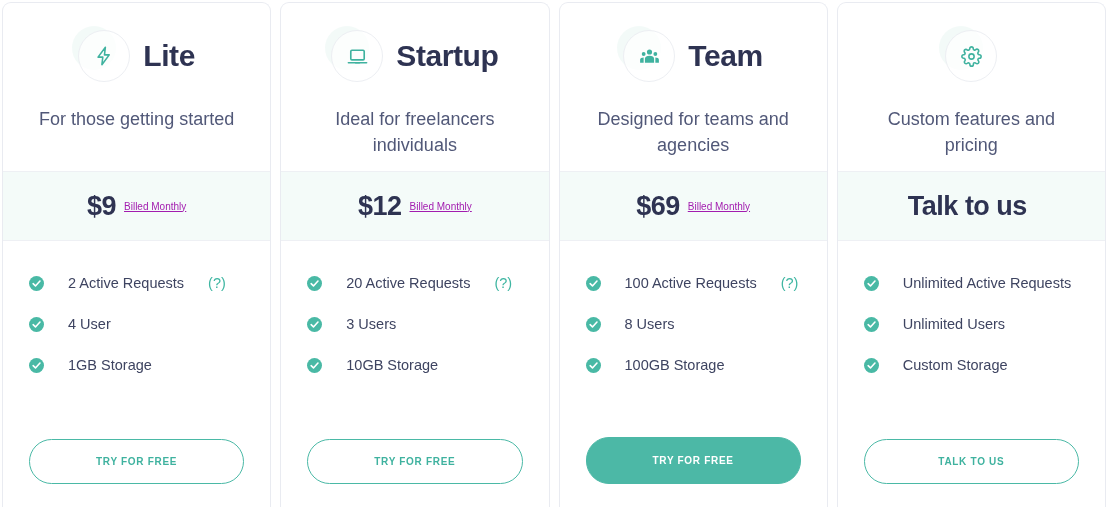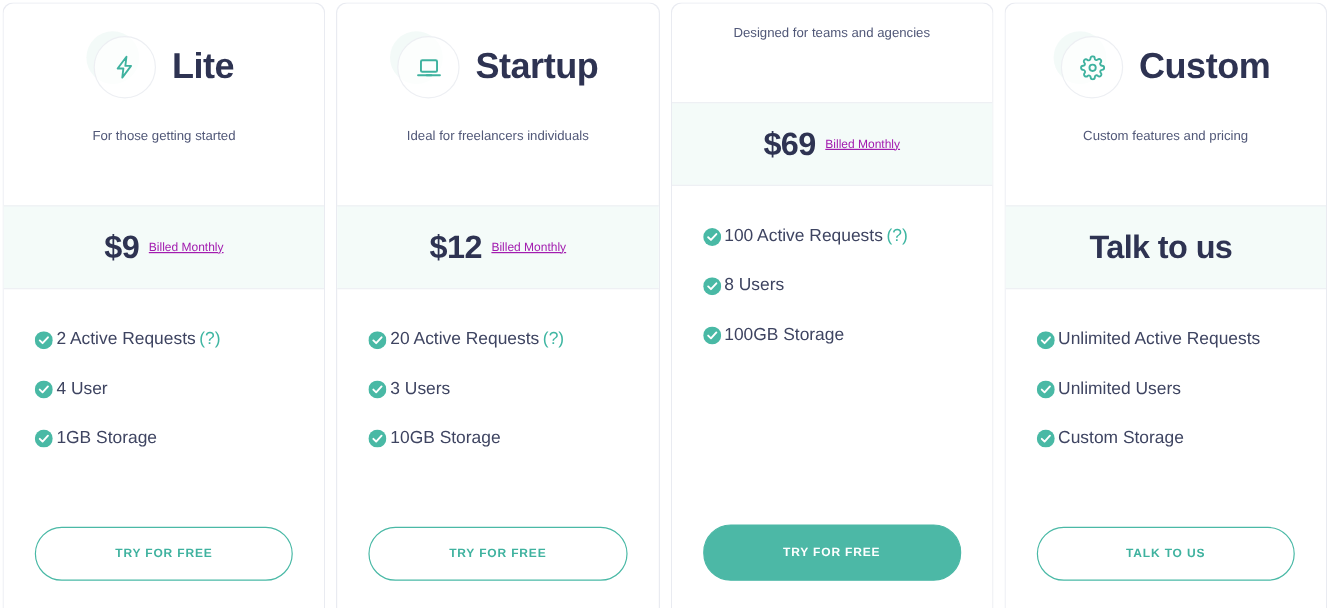--- a/index.html
+++ b/index.html
@@ -63,21 +63,21 @@
   .icon-circle svg { display: block; }
   .plan-name {
     font-size: 30px;
     font-weight: bold;
     color: #2e3352;
     letter-spacing: -.4px;
     line-height: 1;
   }
   .plan-desc {
     text-align: center;
-    font-size: 11px;
+    font-size: 18px;
     color: #515878;
     line-height: 1.42;
     padding: 18px 34px 0;
     min-height: 74px;
   }
 
   
   .price-band {
     background: #f4fbf9;
     border-top: 1px solid #eef0f4;
@@ -104,21 +104,21 @@
 
   
   .features {
     list-style: none;
     padding: 34px 0 0 26px;
     flex: 1 1 auto;
   }
   .feature-item {
     display: flex;
     align-items: center;
-    gap: 3px;
+    gap: 24px;
     margin-bottom: 25px;
     font-size: 14.5px;
     color: #3e4461;
   }
   .check-icon {
     flex: 0 0 15px;
     width: 15px; height: 15px;
     display: block;
   }
   .feature-help {
@@ -254,20 +254,36 @@
         <span>10GB Storage</span>
       </li>
     </ul>
 
     <div class="cta-wrap">
       <button class="cta-button">TRY FOR FREE</button>
     </div>
   </div>
 
   <div class="plan-card">
+    <div class="plan-head">
+      <div class="icon-wrap">
+        <div class="icon-blob"></div>
+        <div class="icon-circle">
+          <svg width="23" height="23" viewBox="0 0 24 24" fill="#3fb29f">
+            <circle cx="12" cy="7.3" r="2.7"></circle>
+            <path d="M7.2 18.5v-4.1c0-1.9 2.1-3.1 4.8-3.1s4.8 1.2 4.8 3.1v4.1z"></path>
+            <circle cx="5.9" cy="9.4" r="2"></circle>
+            <path d="M2.2 18.5v-3.1c0-1.4 1.6-2.3 3.7-2.3v5.4z"></path>
+            <circle cx="18.1" cy="9.4" r="2"></circle>
+            <path d="M21.8 18.5v-3.1c0-1.4-1.6-2.3-3.7-2.3v5.4z"></path>
+          </svg>
+        </div>
+      </div>
+      <div class="plan-name">Team</div>
+    </div>
     <div class="plan-desc">Designed for teams and agencies</div>
 
     <div class="price-band">
       <span class="price-amount">$69</span>
       <span class="price-period">Billed Monthly</span>
     </div>
 
     <ul class="features">
       <li class="feature-item">
         <svg class="check-icon" viewBox="0 0 16 16">
@@ -302,21 +318,20 @@
     <div class="plan-head">
       <div class="icon-wrap">
         <div class="icon-blob"></div>
         <div class="icon-circle">
           <svg width="21" height="21" viewBox="0 0 24 24" fill="none" stroke="#3fb29f" stroke-width="1.8" stroke-linejoin="round" stroke-linecap="round">
             <circle cx="12" cy="12" r="3"></circle>
             <path d="M19.4 15a1.6 1.6 0 0 0 .33 1.76l.06.06a2 2 0 1 1-2.83 2.83l-.06-.06a1.6 1.6 0 0 0-1.76-.33 1.6 1.6 0 0 0-1 1.46V21a2 2 0 1 1-4 0v-.1A1.6 1.6 0 0 0 9.1 19.4a1.6 1.6 0 0 0-1.76.33l-.06.06a2 2 0 1 1-2.83-2.83l.06-.06A1.6 1.6 0 0 0 4.6 15a1.6 1.6 0 0 0-1.46-1H3a2 2 0 1 1 0-4h.1A1.6 1.6 0 0 0 4.6 9.1a1.6 1.6 0 0 0-.33-1.76l-.06-.06a2 2 0 1 1 2.83-2.83l.06.06A1.6 1.6 0 0 0 9 4.6a1.6 1.6 0 0 0 1-1.46V3a2 2 0 1 1 4 0v.1a1.6 1.6 0 0 0 1 1.46 1.6 1.6 0 0 0 1.76-.33l.06-.06a2 2 0 1 1 2.83 2.83l-.06.06A1.6 1.6 0 0 0 19.4 9v.01a1.6 1.6 0 0 0 1.46 1H21a2 2 0 1 1 0 4h-.1a1.6 1.6 0 0 0-1.46 1z"></path>
           </svg>
         </div>
       </div>
-      <div class="plan-name">Custom</div>
     </div>
     <div class="plan-desc">Custom features and pricing</div>
 
     <div class="price-band contact">
       <span class="price-amount">Talk to us</span>
       <span class="price-period"></span>
     </div>
 
     <ul class="features">
       <li class="feature-item">

